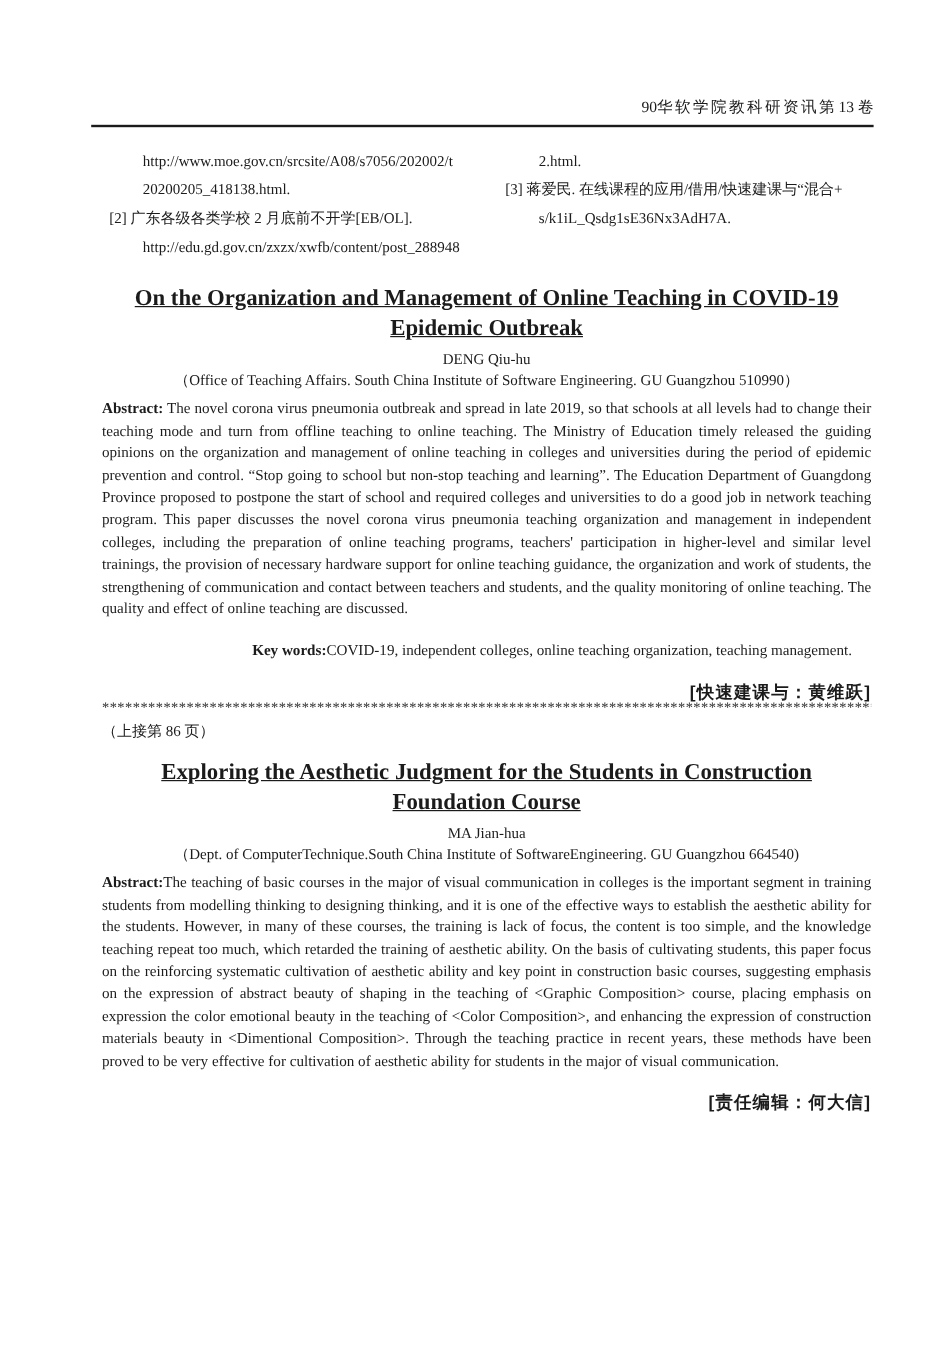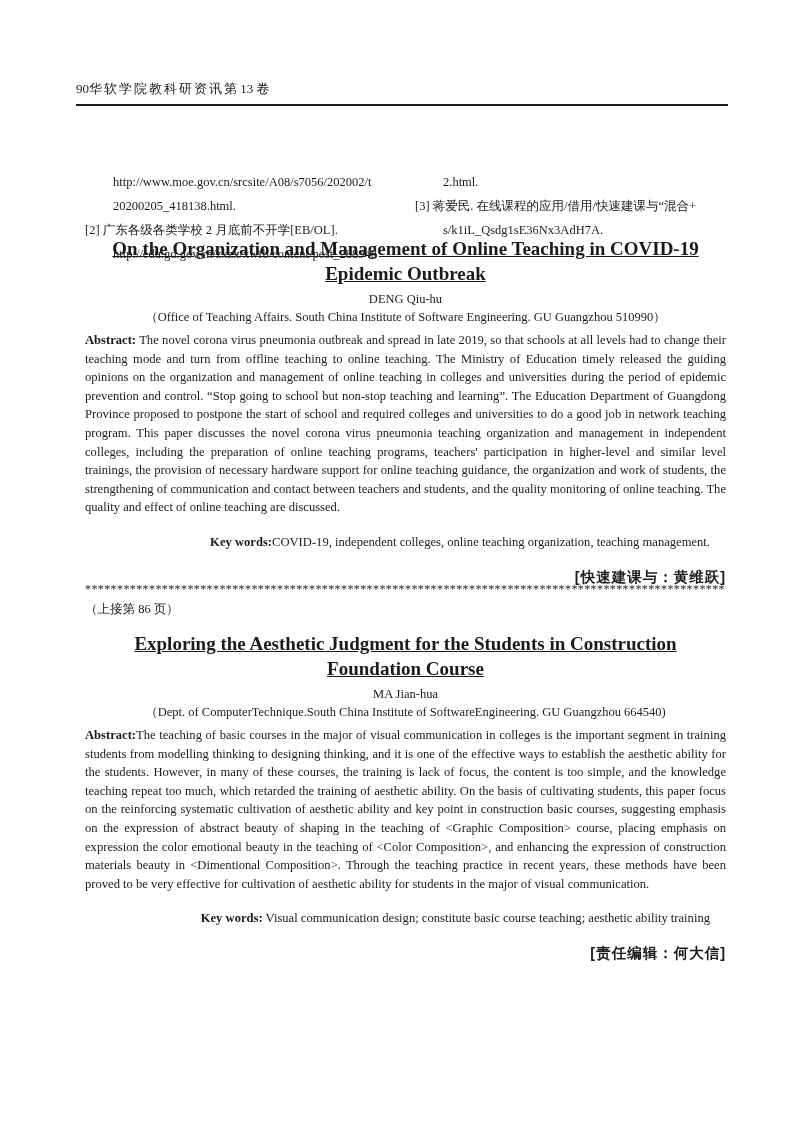--- a/index.html
+++ b/index.html
@@ -8,31 +8,31 @@
     font-family: "Liberation Serif", serif;
     color: #1b1b1b;
     position: relative;
     overflow: hidden;
   }
   .page { position: absolute; inset: 0; background: #ffffff; }
 
   
   .page-header {
     position: absolute; left: 76px; top: 80px; width: 652px;
-    display: flex; justify-content: flex-start; align-items: baseline;
+    display: flex; justify-content: flex-end; align-items: baseline;
     font-size: 13px; padding-bottom: 6px;
     border-bottom: 2px solid #1b1b1b;
   }
   .page-header .journal-title { letter-spacing: 2px; }
 
   
   .references {
     position: absolute; left: 85px; top: 122px; width: 642px;
-    display: flex; justify-content: flex-start;
-    font-size: 12.5px; line-height: 24px; margin-top: 48px;
+    display: flex; justify-content: center;
+    font-size: 12.5px; line-height: 24px;
   }
   .ref-col.left  { width: 330px; }
   .ref-col.right { width: 300px; }
   .ref-line { margin: 0; white-space: nowrap; overflow: hidden; }
   .ref-line.indent { padding-left: 28px; }
 
   
   .article { position: absolute; left: 85px; width: 641px; }
   .article.first  { top: 236px; }
   .article.second { top: 631px; }
@@ -109,19 +109,16 @@
   </div>
 
   <section class="article second">
     <h1 class="title">Exploring the Aesthetic Judgment for the Students in Construction
 Foundation Course</h1>
     <p class="author">MA Jian-hua</p>
     <p class="affiliation">（Dept. of ComputerTechnique.South China Institute of SoftwareEngineering. GU Guangzhou 664540)</p>
     <p class="abstract">
       <span class="lead">Abstract:</span><span>The teaching of basic courses in the major of visual communication in colleges is the important segment in training students from modelling thinking to designing thinking, and it is one of the effective ways to establish the aesthetic ability for the students. However, in many of these courses, the training is lack of focus, the content is too simple, and the knowledge teaching repeat too much, which retarded the training of aesthetic ability. On the basis of cultivating students, this paper focus on the reinforcing systematic cultivation of aesthetic ability and key point in construction basic courses, suggesting emphasis on the expression of abstract beauty of shaping in the teaching of &lt;Graphic Composition&gt; course, placing emphasis on expression the color emotional beauty in the teaching of &lt;Color Composition&gt;, and enhancing the expression of construction materials beauty in &lt;Dimentional Composition&gt;. Through the teaching practice in recent years, these methods have been proved to be very effective for cultivation of aesthetic ability for students in the major of visual communication.</span>
     </p>
-    <p class="keywords">
-      <span class="lead">Key words:</span><span> Visual communication design; constitute basic course teaching; aesthetic ability training</span>
-    </p>
     <p class="editor">[责任编辑：何大信]</p>
   </section>
 
 </div>
 
 </body></html>

